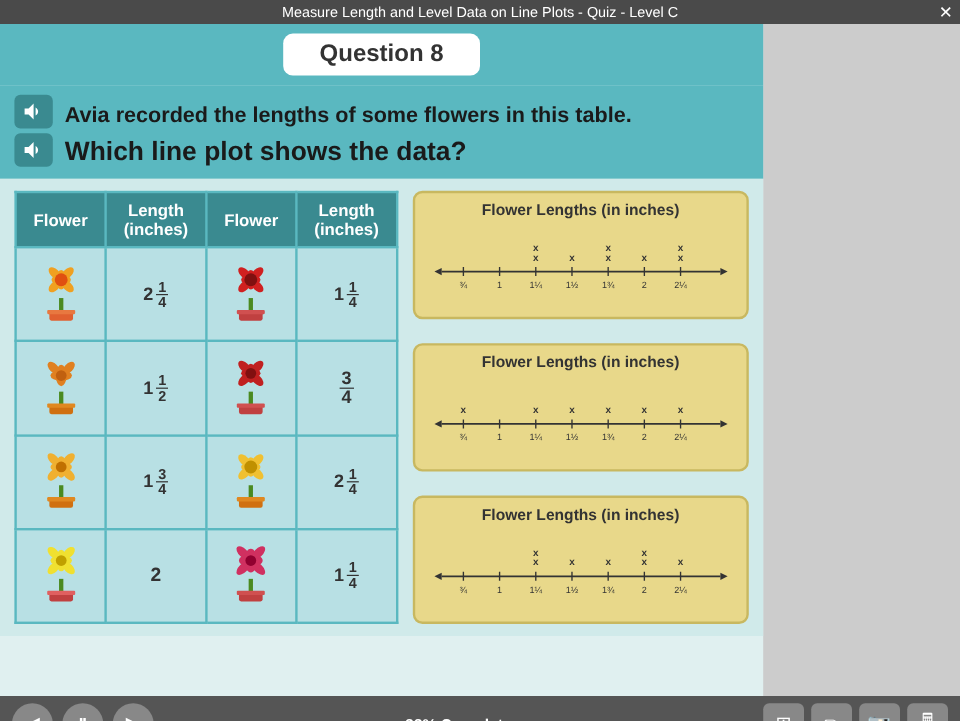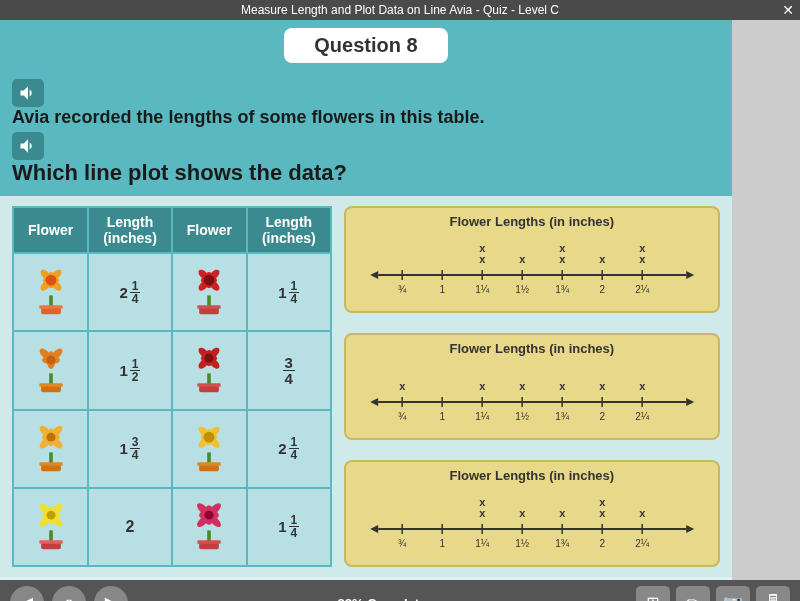--- a/index.html
+++ b/index.html
@@ -25,21 +25,21 @@
       right: 6px;
       top: 2px;
       color: white;
       font-size: 14px;
       cursor: pointer;
     }
 
     
     .main-container {
       background: #e0f0f0;
-      width: 732px;
+      width: 636px;
       height: 560px;
     }
 
     
     .question-header {
       background: #5ab8c0;
       text-align: center;
       padding: 8px 0;
     }
     .question-box {
@@ -52,23 +52,22 @@
       color: #333;
     }
 
     
     .question-text-area {
       background: #5ab8c0;
       padding: 8px 12px 6px 12px;
     }
     .question-line {
       display: flex;
-      align-items: flex-start;
+      align-items: flex-end;
       margin-bottom: 4px;
-      flex-direction: column;
     }
     .speaker-icon {
       width: 32px;
       height: 28px;
       background: #3a8a90;
       border-radius: 5px;
       display: flex;
       align-items: center;
       justify-content: center;
       margin-right: 10px;
@@ -229,21 +228,21 @@
 
     .flower-svg {
       width: 48px;
       height: 52px;
     }
   </style>
 </head>
 <body>
 
 <div class="top-bar">
-  <span>Measure Length and Plot Data on Line Avia - Quiz - Level C</span>
+  <span>Measure Length and Level Data on Line Plots - Quiz - Level C</span>
   <span class="top-bar-close">✕</span>
 </div>
 
 <div class="main-container">
 
   <div class="question-header">
     <div class="question-box">Question 8</div>
   </div>
 
   <div class="question-text-area">

